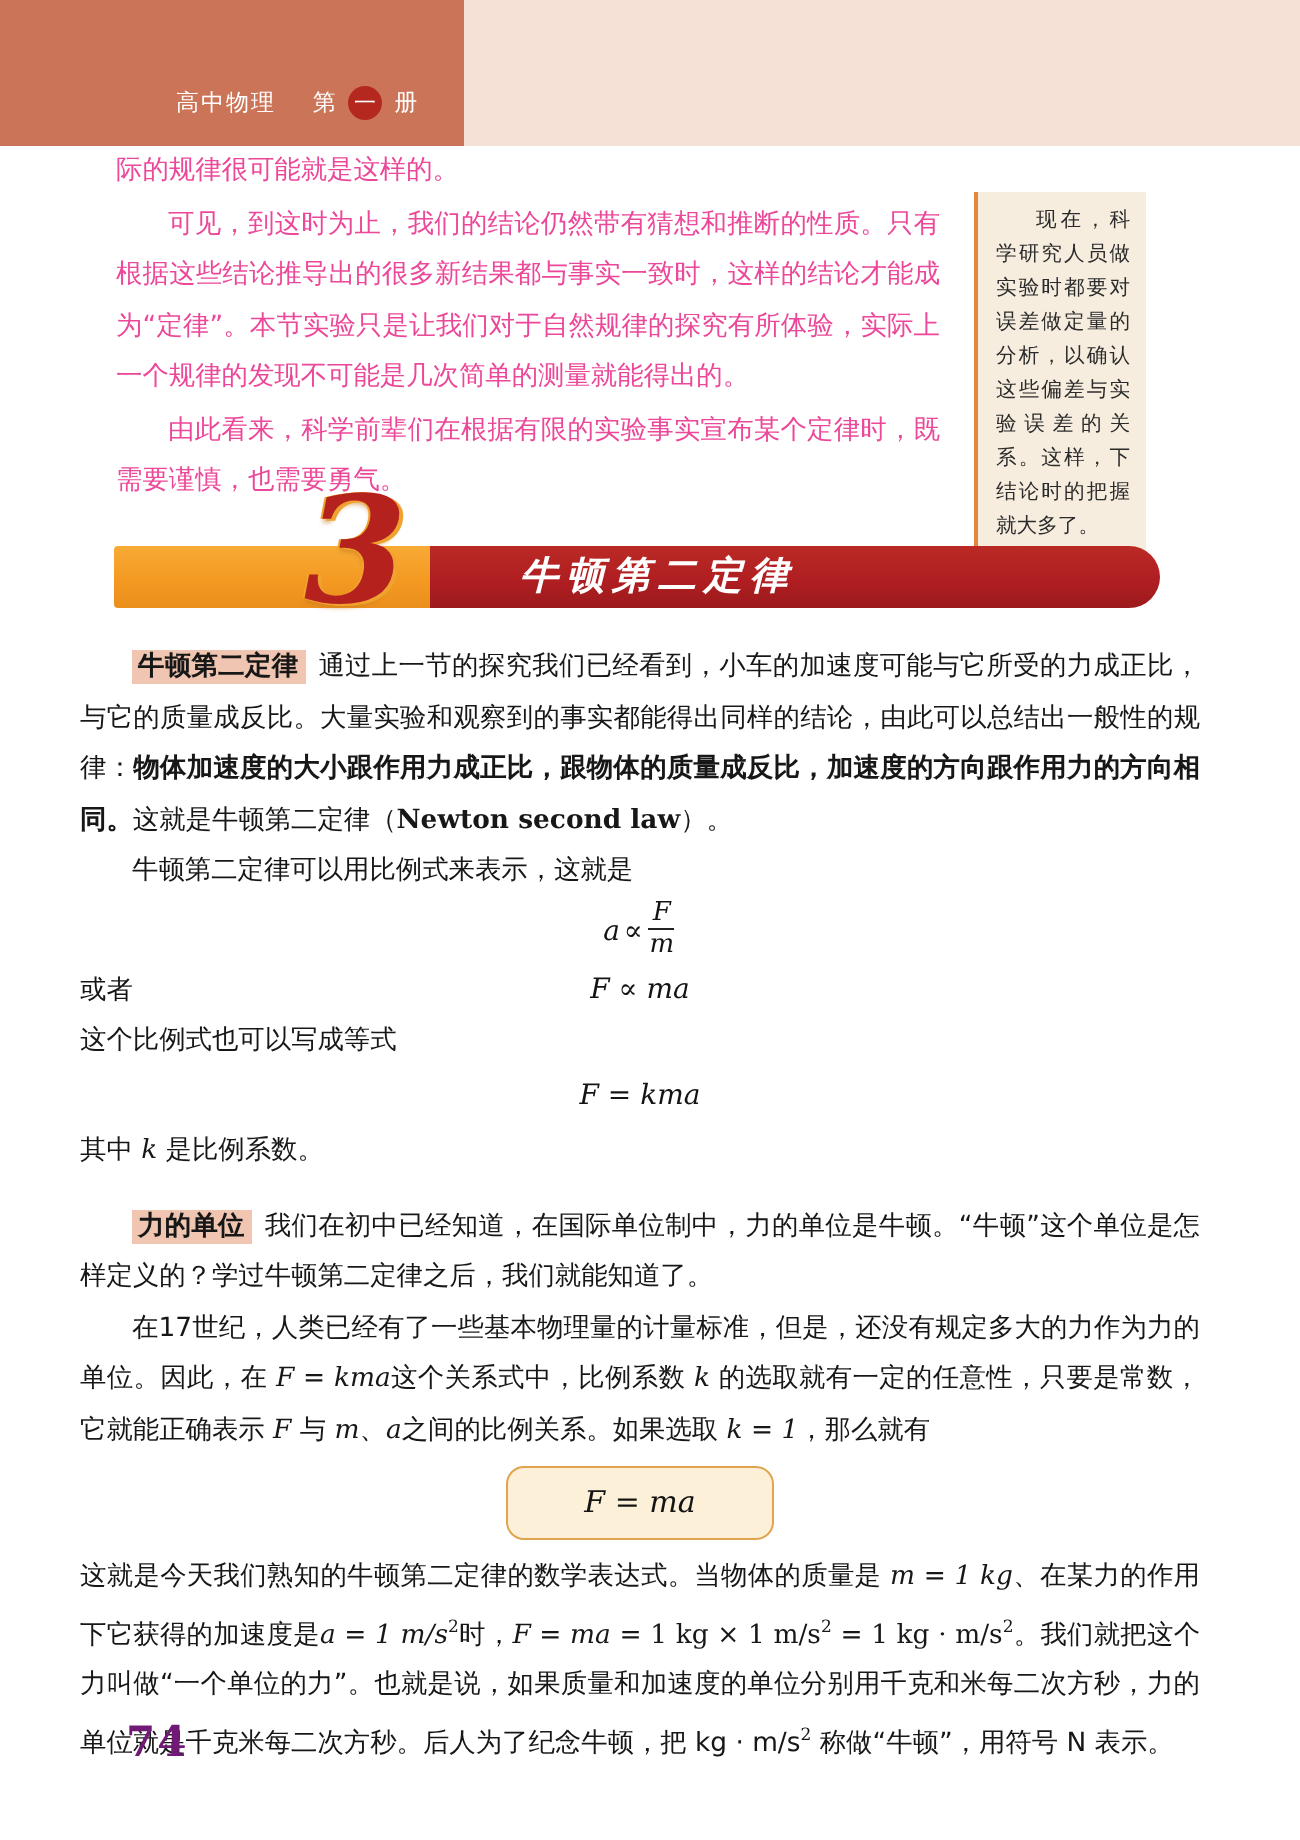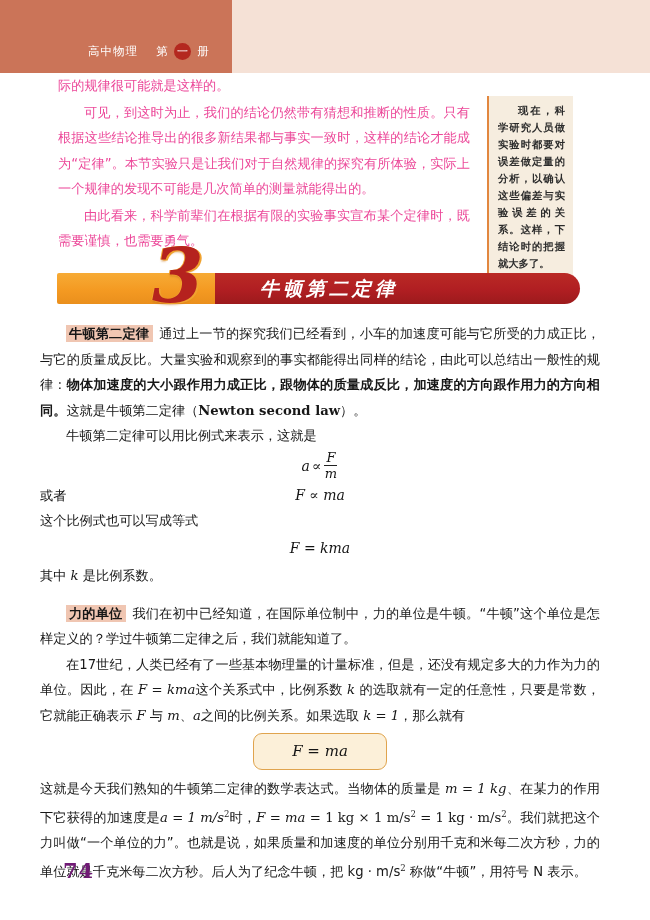--- a/index.html
+++ b/index.html
@@ -97,21 +97,20 @@
     border-left: 2px solid #e2873f;
     box-sizing: border-box;
   }
   .side-note-text {
     font-size: 10.3px;
     line-height: 17px;
     text-indent: 20px;
     text-align: justify;
     text-justify: inter-ideograph;
     color: #2b2b2b;
-    font-weight: bold;
   }
 
   
   .section-banner {
     position: absolute;
     left: 57px;
     top: 200px;
     width: 523px;
     height: 31px;
   }
@@ -202,21 +201,21 @@
     font-size: 14px;
     color: #141414;
   }
   .eq-row {
     position: relative;
     height: 25px;
   }
   .eq-inline-label {
     position: absolute;
     left: 0;
-    font-family: Liberation Sans, sans-serif;
+    font-family: Liberation Mono, monospace;
     font-style: normal;
     font-size: 13.2px;
     line-height: 25px;
   }
   .eq-val {
     position: absolute;
     left: 0; right: 0;
     text-align: center;
     line-height: 25px;
   }

